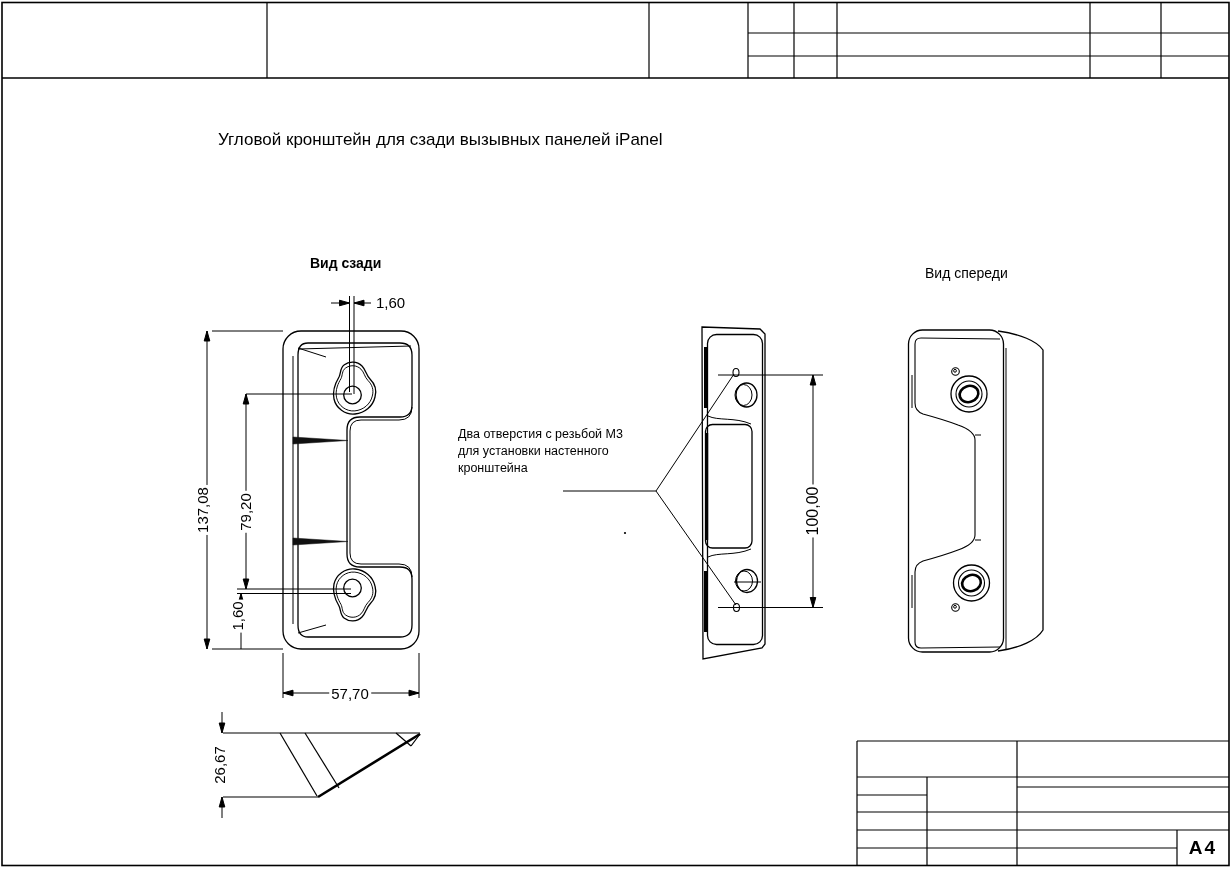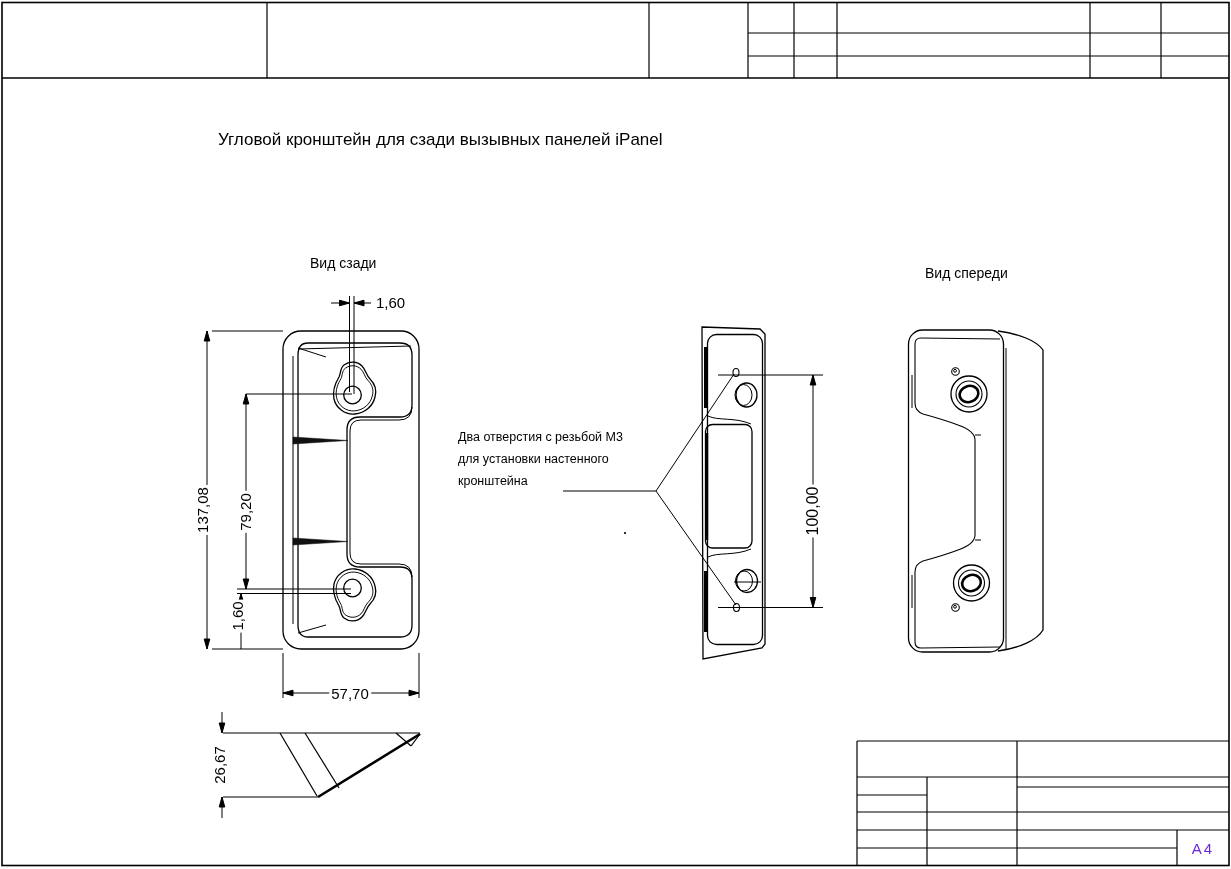--- a/index.html
+++ b/index.html
@@ -2,25 +2,25 @@
 <html><head>
 <meta charset="utf-8">
 <style>
   html,body{margin:0;padding:0;background:#fff;}
   body{width:1231px;height:869px;position:relative;overflow:hidden;
        font-family:"Liberation Sans", sans-serif;color:#000;}
   svg{position:absolute;left:0;top:0;}
   .lbl{position:absolute;white-space:nowrap;}
   .title{font-size:17px;}
   .viewlbl{font-size:14px;}
-  .note{font-size:12.5px;line-height:22px;white-space:pre-line;}
+  .note{font-size:12.5px;line-height:17px;white-space:pre-line;}
   .dim{font-size:15px;background:#fff;padding:0 2px;}
   .ctr{transform:translate(-50%,-50%);}
   .rot{transform:translate(-50%,-50%) rotate(-90deg);}
-  .a4{font-size:15px;color:#6d28d9;letter-spacing:2px;transform:translate(-50%,-50%);background:transparent;}
+  .a4{font-size:19px;color:#000000;letter-spacing:2px;transform:translate(-50%,-50%);background:transparent;font-weight:bold;}
 </style>
 </head>
 <body>
 
 <svg width="1231" height="869" viewBox="0 0 1231 869">
 
   <g stroke="#000" fill="none" stroke-width="1.6">
     <rect x="2" y="2.5" width="1227" height="863"></rect>
     <line x1="2" y1="78" x2="1229" y2="78"></line>
   </g>
@@ -190,21 +190,21 @@
   <g stroke="#000" fill="none" stroke-width="1">
     <line x1="222" y1="712" x2="222" y2="733"></line>
     <line x1="222" y1="797" x2="222" y2="818"></line>
     <polygon points="222,733 219.2,723 224.8,723" fill="#000"></polygon>
     <polygon points="222,797 219.2,807 224.8,807" fill="#000"></polygon>
   </g>
 </svg>
 
 <div class="lbl title" style="left:218px;top:130px;">Угловой кронштейн для сзади вызывных панелей iPanel</div>
 
-<div class="lbl viewlbl" style="left:310px;top:255px;">Вид сзади</div>
+<div class="lbl viewlbl" style="left:310px;top:255px;font-weight:bold;">Вид сзади</div>
 
 <div class="lbl viewlbl" style="left:925px;top:265px;">Вид спереди</div>
 
 <div class="lbl note" style="left:458px;top:426px;">Два отверстия с резьбой М3
 для установки настенного
 кронштейна</div>
 
 <div class="lbl dim" style="left:374px;top:294px;">1,60</div>
 
 <div class="lbl dim rot" style="left:202px;top:510px;">137,08</div>

